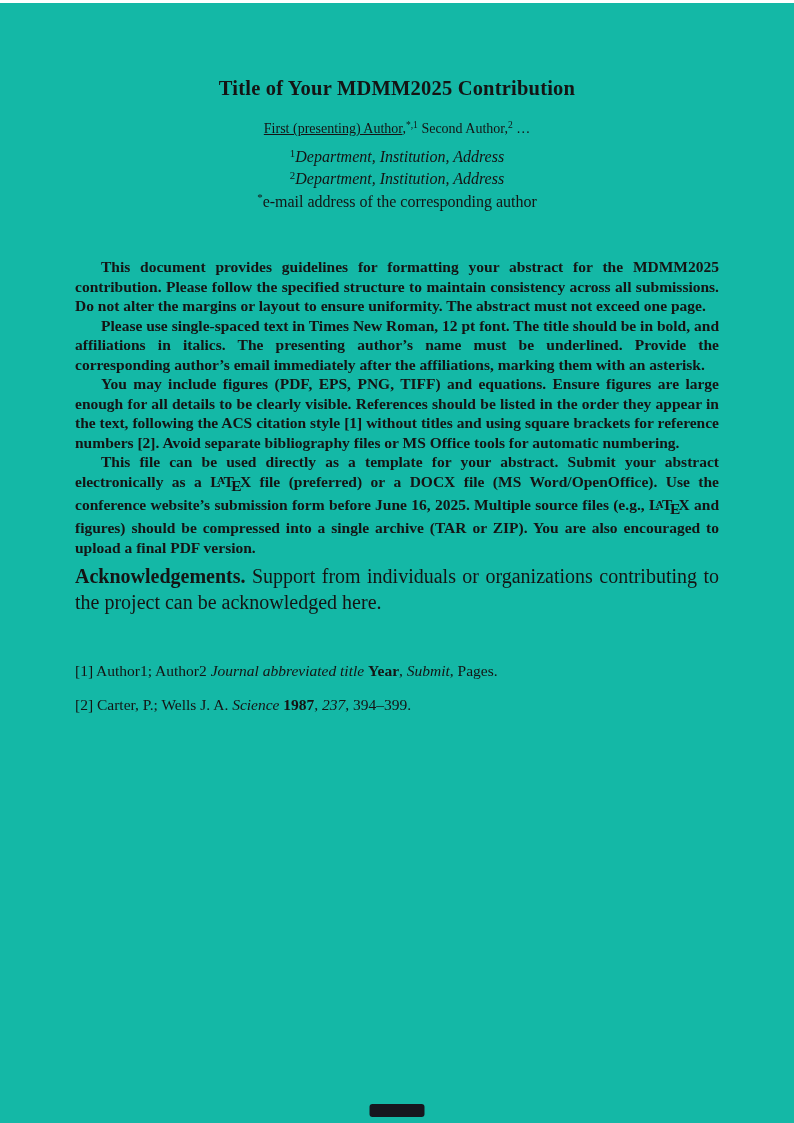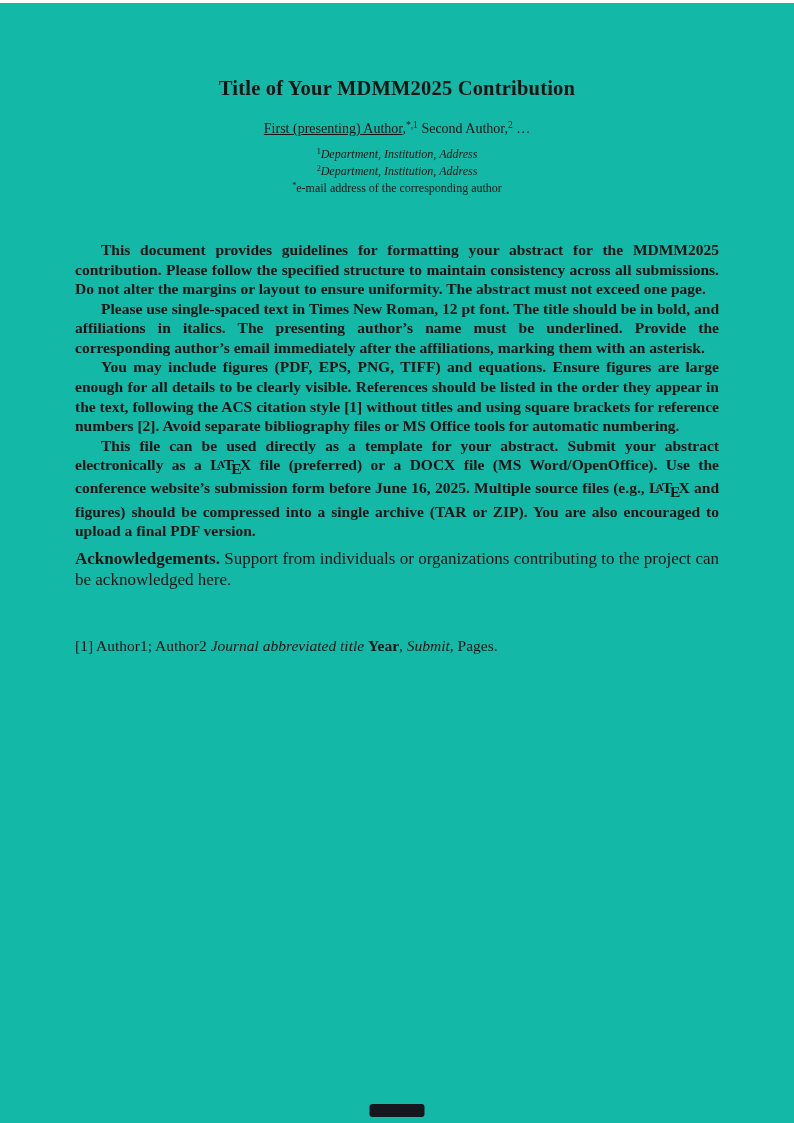--- a/index.html
+++ b/index.html
@@ -26,37 +26,37 @@
     letter-spacing: 0.2px;
   }
   .authors {
     margin-top: 21px;
     text-align: center;
     font-size: 14px;
   }
   .affiliations {
     margin-top: 9px;
     text-align: center;
-    font-size: 12px;
+    font-size: 16px;
     line-height: 1.4;
   }
   .body-text {
     margin: 44px 75px 0 75px;
     font-size: 15.5px;
     line-height: 1.26;
     text-align: justify;
   }
   .para {
     text-indent: 26px;
     margin: 0;
     font-weight: bold;
   }
   .ack {
     margin: 7px 75px 0 75px;
-    font-size: 17px;
+    font-size: 20px;
     line-height: 1.26;
     text-align: justify;
   }
   .refs {
     margin: 46px 75px 0 75px;
     font-size: 15.5px;
     line-height: 1.26;
   }
   .ref-item {
     padding-left: 29px;
@@ -116,17 +116,18 @@
       <div class="para"><span>This document provides guidelines for formatting your abstract for the MDMM2025 contribution. Please follow the specified structure to maintain consistency across all submissions. Do not alter the margins or layout to ensure uniformity. The abstract must not exceed one page.</span></div>
       <div class="para"><span>Please use single-spaced text in Times New Roman, 12 pt font. The title should be in bold, and affiliations in italics. The presenting author’s name must be underlined. Provide the corresponding author’s email immediately after the affiliations, marking them with an asterisk.</span></div>
       <div class="para"><span>You may include figures (PDF, EPS, PNG, TIFF) and equations. Ensure figures are large enough for all details to be clearly visible. References should be listed in the order they appear in the text, following the ACS citation style [1] without titles and using square brackets for reference numbers [2]. Avoid separate bibliography files or MS Office tools for automatic numbering.</span></div>
       <div class="para"><span>This file can be used directly as a template for your abstract. Submit your abstract electronically as a </span><span class="latex"><span>L</span><span class="latex-a">A</span><span>T</span><span class="latex-e">E</span><span>X</span></span><span> file (preferred) or a DOCX file (MS Word/OpenOffice). Use the conference website’s submission form before June 16, 2025. Multiple source files (e.g., </span><span class="latex"><span>L</span><span class="latex-a">A</span><span>T</span><span class="latex-e">E</span><span>X</span></span><span> and figures) should be compressed into a single archive (TAR or ZIP). You are also encouraged to upload a final PDF version.</span></div>
     </div>
 
   <div class="ack"><span class="seg-b">Acknowledgements.</span><span> Support from individuals or organizations contributing to the project can be acknowledged here.</span></div>
 
   <div class="refs">
       <div class="ref-item"><span>[1] Author1; Author2 </span><span class="seg-i">Journal abbreviated title</span><span> </span><span class="seg-b">Year</span><span>, </span><span class="seg-i">Submit</span><span>, Pages.</span></div>
+      <div class="ref-item"><span>[2] Carter, P.; Wells J. A. </span><span class="seg-i">Science</span><span> </span><span class="seg-b">1987</span><span>, </span><span class="seg-i">237</span><span>, 394–399.</span></div>
     </div>
 
   <div class="footer-badge" style="background-color: rgb(22, 22, 30);"></div>
 
 </div>
 
 </body></html>

